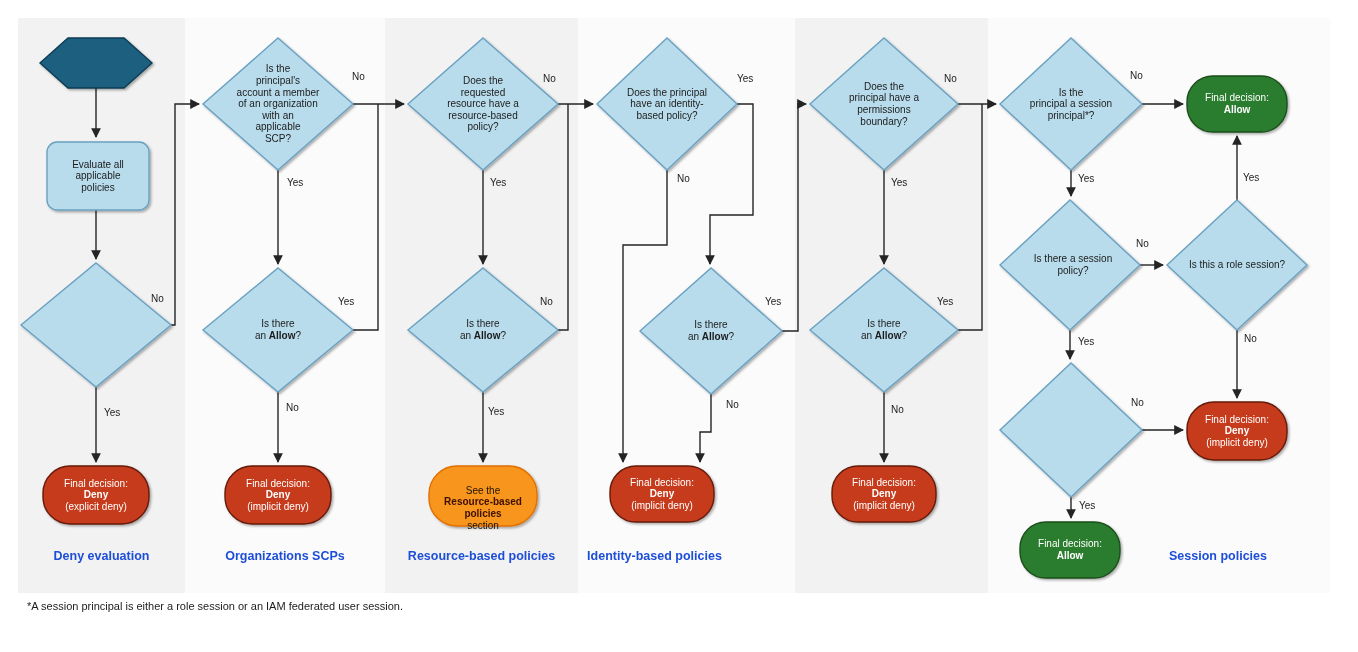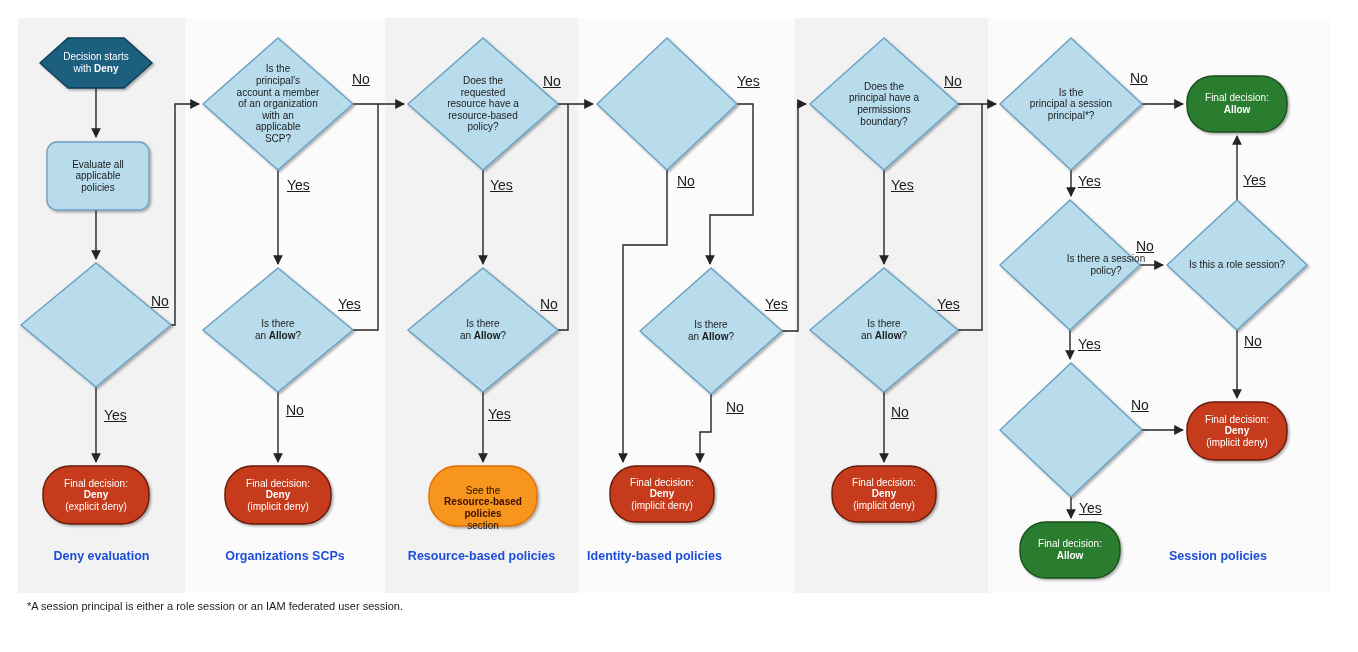--- a/index.html
+++ b/index.html
@@ -10,21 +10,21 @@
   .stripe.even{background:#fbfbfb;}
   svg.layer{position:absolute;left:0;top:0;width:1358px;height:652px;}
   .edge{fill:none;stroke:#242424;stroke-width:1.4px;}
   .shape{stroke-width:1.4px;}
   .nt{position:absolute;display:flex;align-items:center;justify-content:center;
       text-align:center;font-size:10px;line-height:1.16;color:#1c1c1c;}
   .nt .tw{white-space:pre-line;}
   .nt.light{color:#ffffff;}
   .nt.orange-text{color:#1f1200;margin-top:12px;}
   .nt.orange-text b{color:#3d0f00;}
-  .edge-label{position:absolute;font-size:14px;color:#1c1c1c;white-space:nowrap;text-decoration:underline;}
+  .edge-label{position:absolute;font-size:10px;color:#1c1c1c;white-space:nowrap;}
   .col-label{position:absolute;text-align:center;font-size:12.5px;font-weight:bold;
              color:#1d4ed8;white-space:pre-line;}
   .footnote{position:absolute;font-size:11px;color:#1c1c1c;}
 </style>
 </head>
 <body>
 
 <div class="canvas">
 
   <div class="stripe odd" style="left:18px;width:167px"></div>
@@ -101,24 +101,20 @@
 
     <polygon class="shape" points="1071,38 1142,104 1071,170 1000,104" filter="url(#ds)" fill="#b8dcec" stroke="#6aa1c1"></polygon>
     <rect class="shape" x="1187" y="76" width="100" height="56" rx="26" filter="url(#ds)" fill="#2c7c2e" stroke="#1a4f1b"></rect>
     <polygon class="shape" points="1070,200 1140,265 1070,330 1000,265" filter="url(#ds)" fill="#b8dcec" stroke="#6aa1c1"></polygon>
     <polygon class="shape" points="1237,200 1307,265 1237,330 1167,265" filter="url(#ds)" fill="#b8dcec" stroke="#6aa1c1"></polygon>
     <rect class="shape" x="1187" y="402" width="100" height="58" rx="27" filter="url(#ds)" fill="#c53a1d" stroke="#641b09"></rect>
     <polygon class="shape" points="1071,363 1142,430 1071,497 1000,430" filter="url(#ds)" fill="#b8dcec" stroke="#6aa1c1"></polygon>
     <rect class="shape" x="1020" y="522" width="100" height="56" rx="26" filter="url(#ds)" fill="#2c7c2e" stroke="#1a4f1b"></rect>
   </svg>
 
-  <div class="nt light" style="left:40px;top:38px;width:112px;height:50px">
-    <div class="tw"><span>Decision starts
-with </span><b>Deny</b></div>
-  </div>
   <div class="nt" style="left:47px;top:142px;width:102px;height:68px">
     <div class="tw"><span>Evaluate all
 applicable
 policies</span></div>
   </div>
   <div class="nt light" style="left:43px;top:466px;width:106px;height:58px">
     <div class="tw"><span>Final decision:
 </span><b>Deny</b><span>
 (explicit deny)</span></div>
   </div>
@@ -153,20 +149,25 @@
     <div class="tw"><span>Is there
 an </span><b>Allow</b><span>?</span></div>
   </div>
   <div class="nt orange-text" style="left:429px;top:466px;width:108px;height:60px">
     <div class="tw"><span>See the
 </span><b>Resource-based
 policies</b><span>
 section</span></div>
   </div>
 
+  <div class="nt" style="left:597px;top:38px;width:140px;height:132px">
+    <div class="tw"><span>Does the principal
+have an identity-
+based policy?</span></div>
+  </div>
   <div class="nt" style="left:640px;top:268px;width:142px;height:126px">
     <div class="tw"><span>Is there
 an </span><b>Allow</b><span>?</span></div>
   </div>
   <div class="nt light" style="left:610px;top:466px;width:104px;height:56px">
     <div class="tw"><span>Final decision:
 </span><b>Deny</b><span>
 (implicit deny)</span></div>
   </div>
 
@@ -188,21 +189,21 @@
 
   <div class="nt" style="left:1000px;top:38px;width:142px;height:132px">
     <div class="tw"><span>Is the
 principal a session
 principal*?</span></div>
   </div>
   <div class="nt light" style="left:1187px;top:76px;width:100px;height:56px">
     <div class="tw"><span>Final decision:
 </span><b>Allow</b></div>
   </div>
-  <div class="nt" style="left:1036px;top:200px;width:140px;height:130px">
+  <div class="nt" style="left:1003px;top:200px;width:140px;height:130px">
     <div class="tw"><span>Is there a session
 policy?</span></div>
   </div>
   <div class="nt" style="left:1167px;top:200px;width:140px;height:130px">
     <div class="tw"><span>Is this a role session?</span></div>
   </div>
   <div class="nt light" style="left:1187px;top:402px;width:100px;height:58px">
     <div class="tw"><span>Final decision:
 </span><b>Deny</b><span>
 (implicit deny)</span></div>

